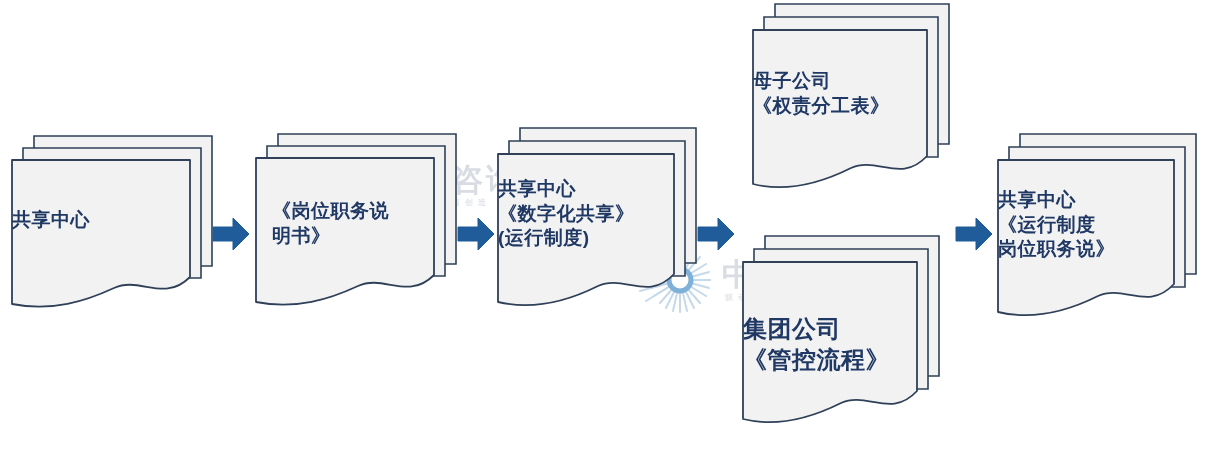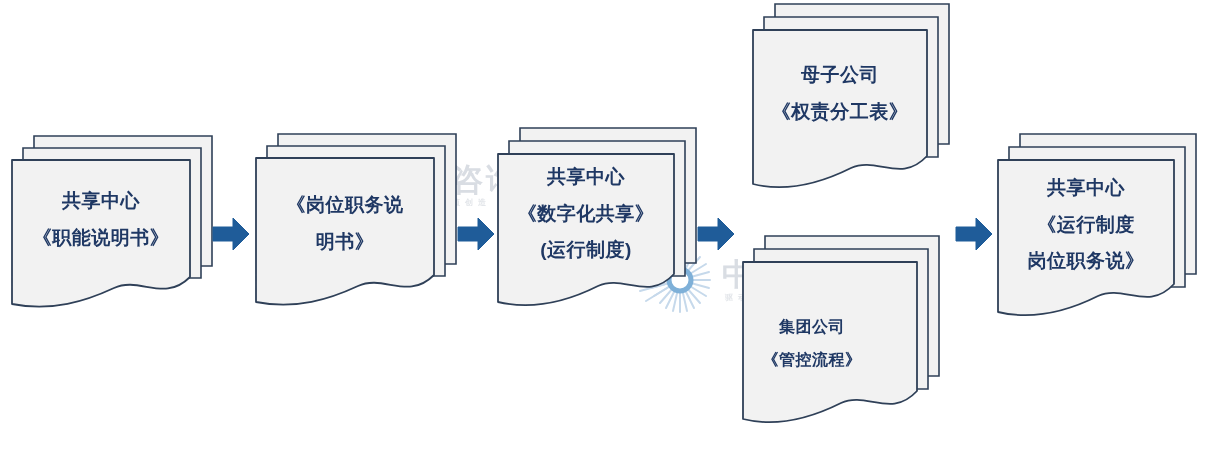--- a/index.html
+++ b/index.html
@@ -11,29 +11,28 @@
     position:relative;
   }
   #stage{position:absolute;left:0;top:0;width:1224px;height:449px;}
 
   
   .docstack{position:absolute;}
   .docstack svg{position:absolute;left:0;top:0;overflow:visible;}
   .doc-label{
     position:absolute;
     display:flex;flex-direction:column;
-    align-items:center;justify-content:center;
+    align-items:flex-start;justify-content:center;
     text-align:center;
     color:#1F3864;
     font-weight:bold;
     letter-spacing:0.5px;
     line-height:1.30;
     white-space:nowrap;
     pointer-events:none;
-    gap:12px;
   }
   .doc-label span{display:block;}
 
   
   .arrow{position:absolute;}
   .arrow svg{display:block;overflow:visible;}
 
   
   .watermark{position:absolute;pointer-events:none;}
   .wm-logo{position:absolute;left:0;top:0;}
@@ -145,39 +144,38 @@
   <div class="docstack" style="left:12px;top:136px;width:200px;height:180px;">
     <svg width="200" height="180" viewBox="0 0 200 180">
       <path d="M22,0 L200,0 L200,130 L22,130 Z" fill="#F2F2F2" stroke="#2F4058" stroke-width="1.6"></path>
       <path d="M11,12 L189,12 L189,142 L11,142 Z" fill="#F2F2F2" stroke="#2F4058" stroke-width="1.6"></path>
       <path d="M0,24 L178,24 L178,141
                C152,167 128,140 102,152
                C74,165 40,176 0,168 Z" fill="#F2F2F2" stroke="#2F4058" stroke-width="1.8" stroke-linejoin="round"></path>
     </svg>
     <div class="doc-label" style="left:0px;top:24px;width:178px;height:120px;font-size:19px;">
       <span>共享中心</span>
-      <span>《职能说明书》</span>
     </div>
   </div>
 
   <div class="arrow" style="left:211px;top:216px;">
     <svg width="40" height="36" viewBox="0 0 40 36">
       <path d="M2,11 L22,11 L22,2 L38,18 L22,34 L22,25 L2,25 Z" fill="#1F5C99" stroke="#1F5C99" stroke-width="1"></path>
     </svg>
   </div>
 
   <div class="docstack" style="left:256px;top:134px;width:200px;height:180px;">
     <svg width="200" height="180" viewBox="0 0 200 180">
       <path d="M22,0 L200,0 L200,130 L22,130 Z" fill="#F2F2F2" stroke="#2F4058" stroke-width="1.6"></path>
       <path d="M11,12 L189,12 L189,142 L11,142 Z" fill="#F2F2F2" stroke="#2F4058" stroke-width="1.6"></path>
       <path d="M0,24 L178,24 L178,141
                C152,167 128,140 102,152
                C74,165 40,176 0,168 Z" fill="#F2F2F2" stroke="#2F4058" stroke-width="1.8" stroke-linejoin="round"></path>
     </svg>
-    <div class="doc-label" style="left:0px;top:30px;width:178px;height:120px;font-size:19px;">
+    <div class="doc-label" style="left:0px;top:30px;width:178px;height:120px;font-size:19px;padding-left:16px;">
       <span>《岗位职务说</span>
       <span>明书》</span>
     </div>
   </div>
 
   <div class="arrow" style="left:456px;top:216px;">
     <svg width="40" height="36" viewBox="0 0 40 36">
       <path d="M2,11 L22,11 L22,2 L38,18 L22,34 L22,25 L2,25 Z" fill="#1F5C99" stroke="#1F5C99" stroke-width="1"></path>
     </svg>
   </div>
@@ -218,21 +216,21 @@
   </div>
 
   <div class="docstack" style="left:743px;top:236px;width:200px;height:200px;">
     <svg width="200" height="200" viewBox="0 0 200 200">
       <path d="M22,0 L196,0 L196,140 L22,140 Z" fill="#F2F2F2" stroke="#2F4058" stroke-width="1.6"></path>
       <path d="M11,13 L185,13 L185,153 L11,153 Z" fill="#F2F2F2" stroke="#2F4058" stroke-width="1.6"></path>
       <path d="M0,26 L174,26 L174,155
                C148,183 124,155 98,167
                C70,181 36,192 0,183 Z" fill="#F2F2F2" stroke="#2F4058" stroke-width="1.8" stroke-linejoin="round"></path>
     </svg>
-    <div class="doc-label" style="left:0px;top:48px;width:138px;height:120px;font-size:16px;">
+    <div class="doc-label" style="left:0px;top:48px;width:138px;height:120px;font-size:24px;">
       <span>集团公司</span>
       <span>《管控流程》</span>
     </div>
   </div>
 
   <div class="arrow" style="left:954px;top:216px;">
     <svg width="40" height="36" viewBox="0 0 40 36">
       <path d="M2,11 L22,11 L22,2 L38,18 L22,34 L22,25 L2,25 Z" fill="#1F5C99" stroke="#1F5C99" stroke-width="1"></path>
     </svg>
   </div>

